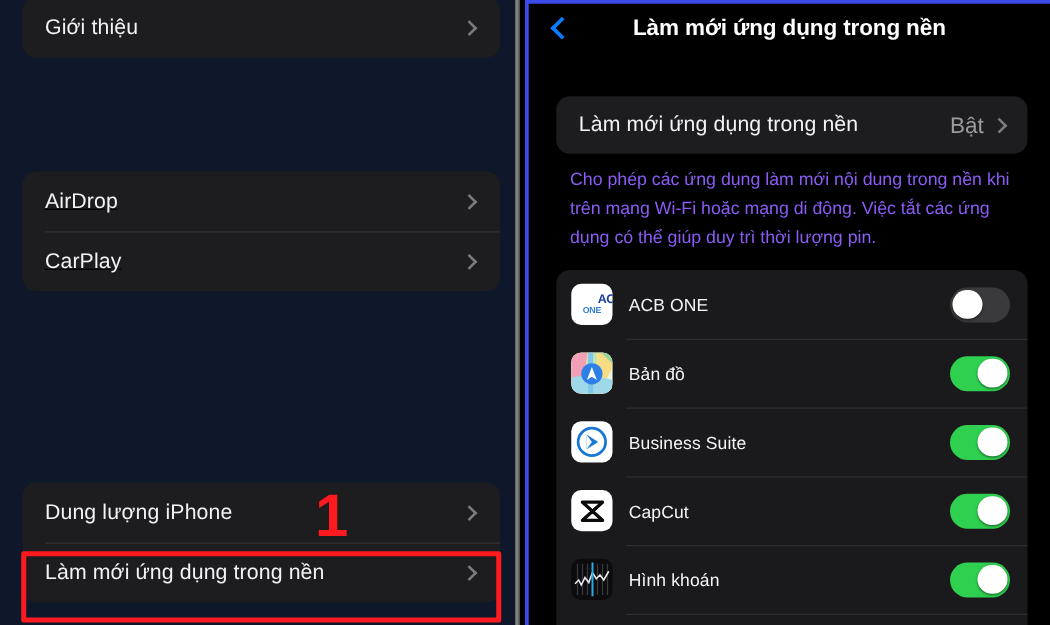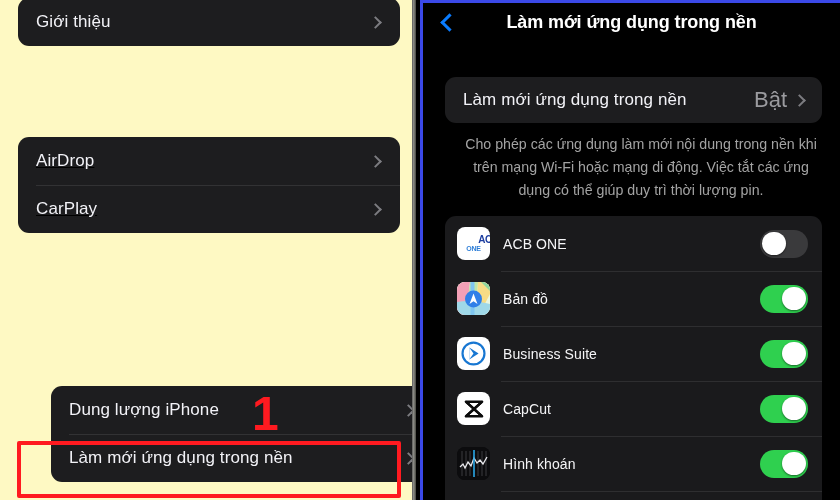--- a/index.html
+++ b/index.html
@@ -7,21 +7,21 @@
     width: 840px; height: 500px;
     background: #000;
     font-family: "Liberation Sans", "DejaVu Sans", sans-serif;
     overflow: hidden;
   }
   #screen { position: relative; width: 840px; height: 500px; background: #000; }
 
   
   #left-pane {
     position: absolute; left: 0; top: 0; width: 412px; height: 500px;
-    background: #fef9c3; overflow: hidden;
+    background: #0f172a; overflow: hidden;
   }
   .group {
     position: absolute; left: 18px; width: 382px;
     background: #1d1d1f; border-radius: 11px; overflow: hidden;
   }
   .row {
     position: relative; display: flex; align-items: center;
     height: 48px; padding: 0 14px 0 18px;
   }
   .row + .row::before {
@@ -33,21 +33,21 @@
     white-space: nowrap;
   }
   .chev {
     width: 9px; height: 9px; border-right: 2px solid #7c7c80;
     border-top: 2px solid #7c7c80; transform: rotate(45deg);
     margin-right: 6px; flex: 0 0 auto;
   }
 
   #grp-about  { top: -2px; }
   #grp-conn   { top: 137px; text-decoration: underline; }
-  #grp-storage{ top: 386px; margin-left: 33px; }
+  #grp-storage{ top: 386px; }
 
   
   #bezel-edge {
     position: absolute; left: 412px; top: 0; width: 4px; height: 500px;
     background: linear-gradient(to right,#5a5a58,#8d8d88 40%,#46463f);
   }
 
   
   #right-pane {
     position: absolute; left: 420px; top: 0; width: 420px; height: 500px;
@@ -70,25 +70,25 @@
   #nav-title {
     width: 100%; text-align: center; color: #fff;
     font-size: 18px; font-weight: bold; letter-spacing: -0.1px;
   }
 
   #bar-group {
     position: absolute; left: 22px; top: 74px; width: 377px;
     background: #1d1d1f; border-radius: 11px;
   }
   #bar-group .row { height: 46px; padding-right: 12px; }
-  #bar-value { color: #9b9b9f; font-size: 22px; margin-right: 8px; }
+  #bar-value { color: #9b9b9f; font-size: 18px; margin-right: 8px; }
 
   #desc {
     position: absolute; left: 33px; top: 130px; width: 370px;
-    color: #a3a3a3; font-size: 14.2px; line-height: 23px; text-align: center;
+    color: #8b5cf6; font-size: 14.2px; line-height: 23px;
   }
 
   #app-group {
     position: absolute; left: 22px; top: 213px; width: 377px;
     background: #1a1a1c; border-radius: 11px; overflow: hidden;
   }
   .app-row {
     position: relative; display: flex; align-items: center;
     height: 55px; padding: 0 14px 0 12px;
   }

